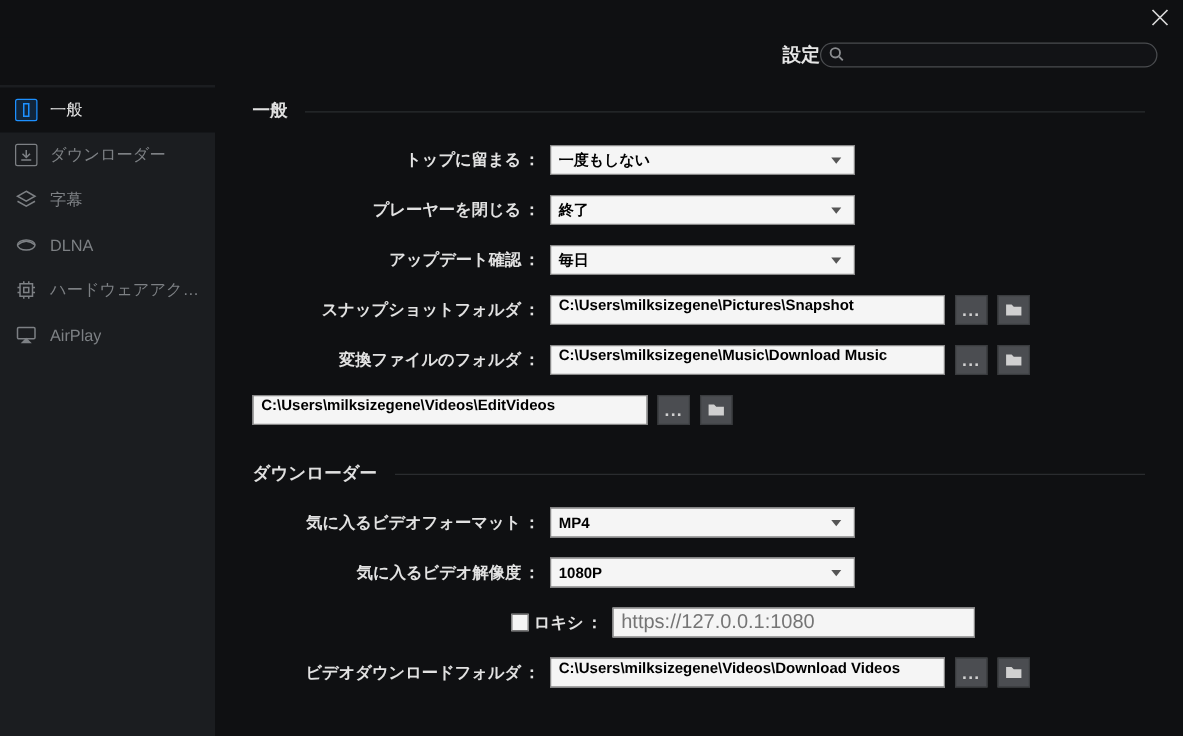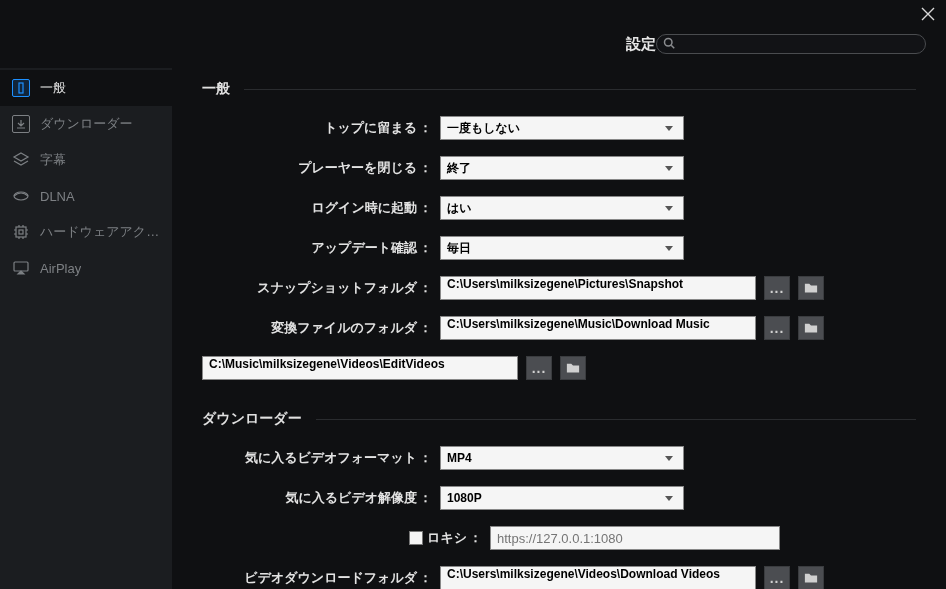--- a/index.html
+++ b/index.html
@@ -199,21 +199,21 @@
     background: #f5f5f5;
     border: 1px solid #777;
     display:inline-block;
   }
   .proxyinput {
     width: 290px; height: 24px;
     background: #f5f5f5;
     border: 1px solid #888;
     padding: 0 6px;
     color: #8a8a8a;
-    font-size: 13px;
+    font-size: 16px;
   }
 </style>
 </head>
 <body>
 
 <div class="topbar">
   <span class="close-icon">
     <svg viewBox="0 0 16 16" stroke="currentColor" stroke-width="1.4" fill="none">
         <path d="M2 2 L14 14 M14 2 L2 14"></path>
       </svg>
@@ -307,27 +307,20 @@
     </div>
 
     <div class="row">
       <span class="lbl"><span>プレーヤーを閉じる</span><span class="colon">：</span></span>
       <div class="dropdown">
         <span>終了</span>
         <span class="caret"></span>
       </div>
     </div>
 
-    <div class="row">
-      <span class="lbl"><span>ログイン時に起動</span><span class="colon">：</span></span>
-      <div class="dropdown">
-        <span>はい</span>
-        <span class="caret"></span>
-      </div>
-    </div>
 
     <div class="row">
       <span class="lbl"><span>アップデート確認</span><span class="colon">：</span></span>
       <div class="dropdown">
         <span>毎日</span>
         <span class="caret"></span>
       </div>
     </div>
 
     <div class="row">
@@ -351,21 +344,21 @@
       <div class="iconbtn ellipsis">...</div>
       <div class="iconbtn">
         <svg viewBox="0 0 16 16" fill="currentColor">
             <path d="M1 3h5l2 2h7v8H1z"></path>
           </svg>
       </div>
     </div>
 
     <div class="row">
       <div class="pathbox">
-          <span>C:\Music\milksizegene\Videos\EditVideos</span>
+          <span>C:\Users\milksizegene\Videos\EditVideos</span>
         </div>
       <div class="iconbtn ellipsis">...</div>
       <div class="iconbtn">
         <svg viewBox="0 0 16 16" fill="currentColor">
             <path d="M1 3h5l2 2h7v8H1z"></path>
           </svg>
       </div>
     </div>
 
     <div class="section-head downloader">

